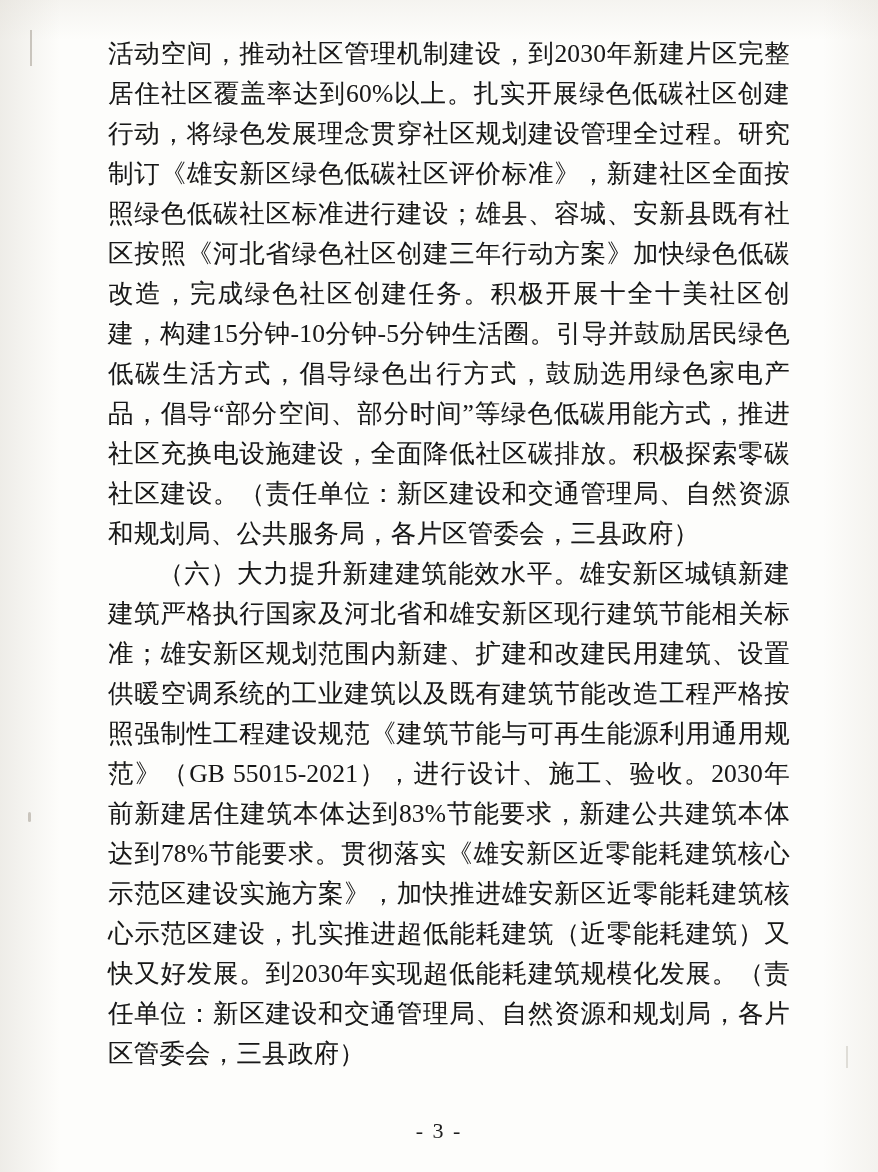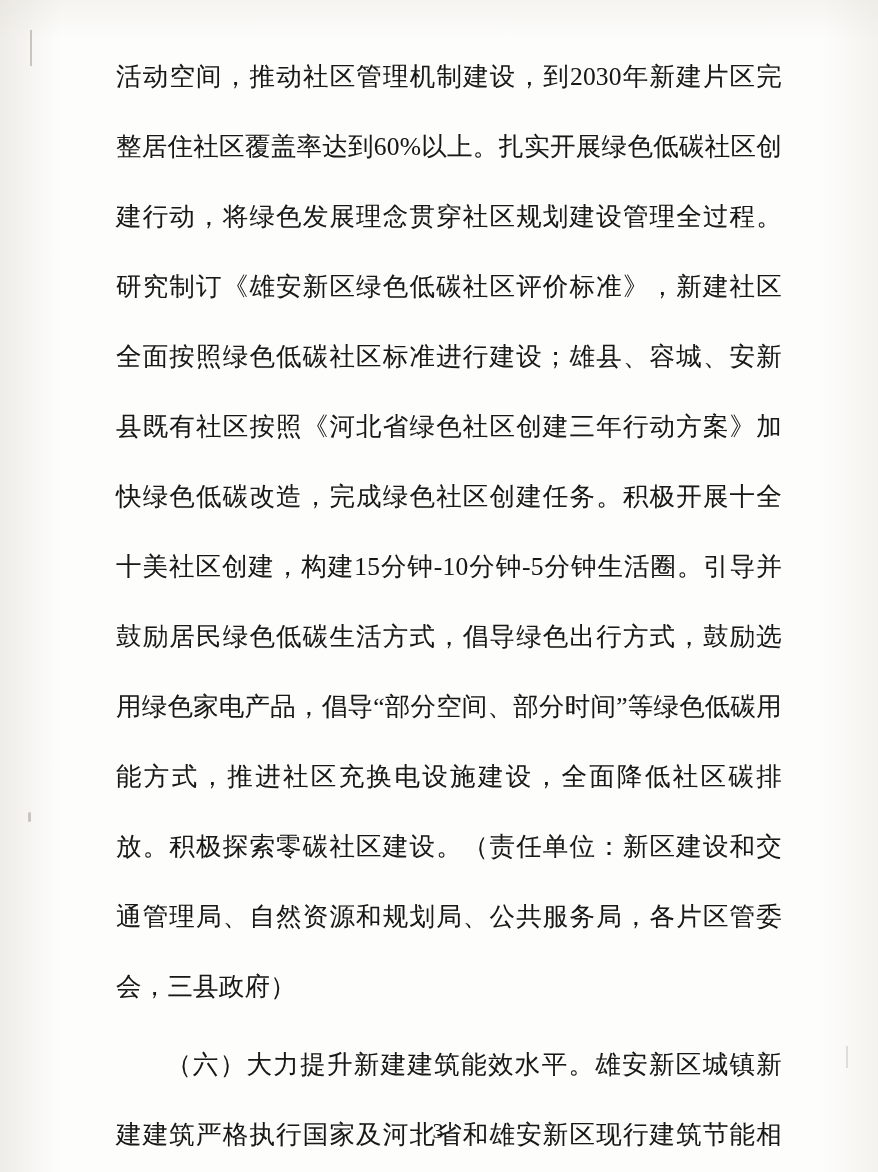--- a/index.html
+++ b/index.html
@@ -17,25 +17,25 @@
     color: #1b1b1b;
   }
   .page-body {
     position: absolute;
     left: 108px;
     top: 34px;
     width: 682px;
   }
   .para {
     font-size: 25.5px;
-    line-height: 70px;
+    line-height: 40px;
     text-align: justify;
     text-justify: inter-character;
     letter-spacing: 0.2px;
-    margin: 8px;
+    margin: 0;
     color: #181818;
     text-shadow: 0 0 0.6px rgba(0,0,0,0.18);
   }
   .para + .para {
     margin-top: 0px;
   }
   .para.indent {
     text-indent: 50px;
   }
   .page-number {

